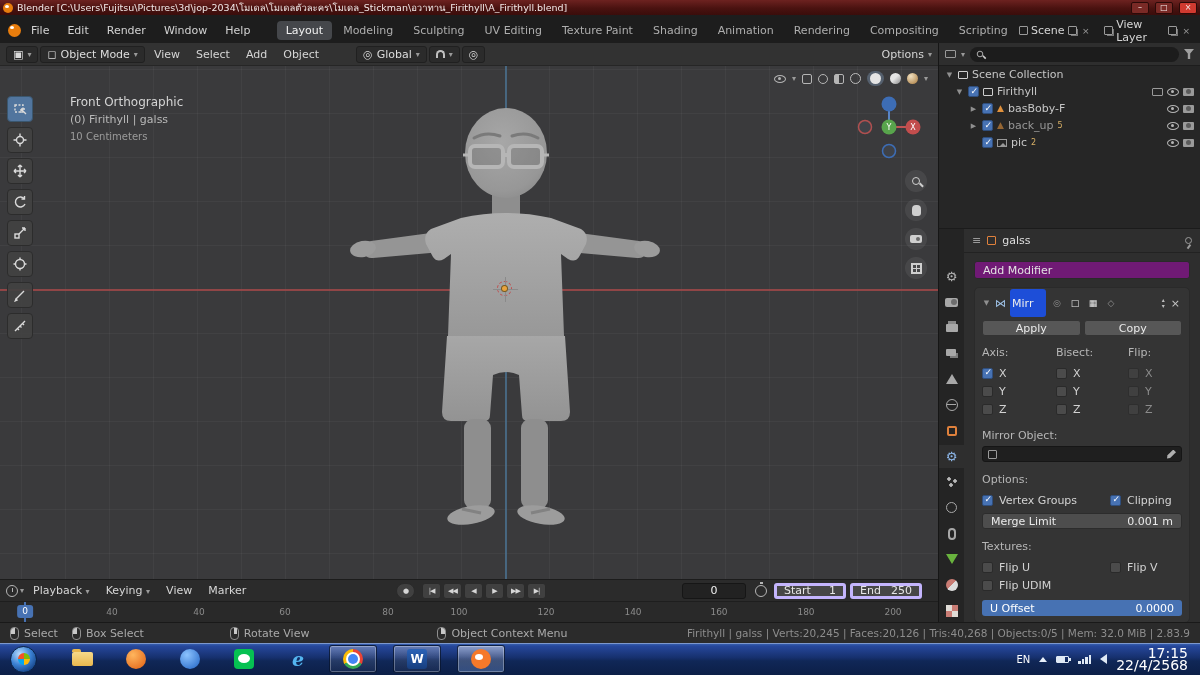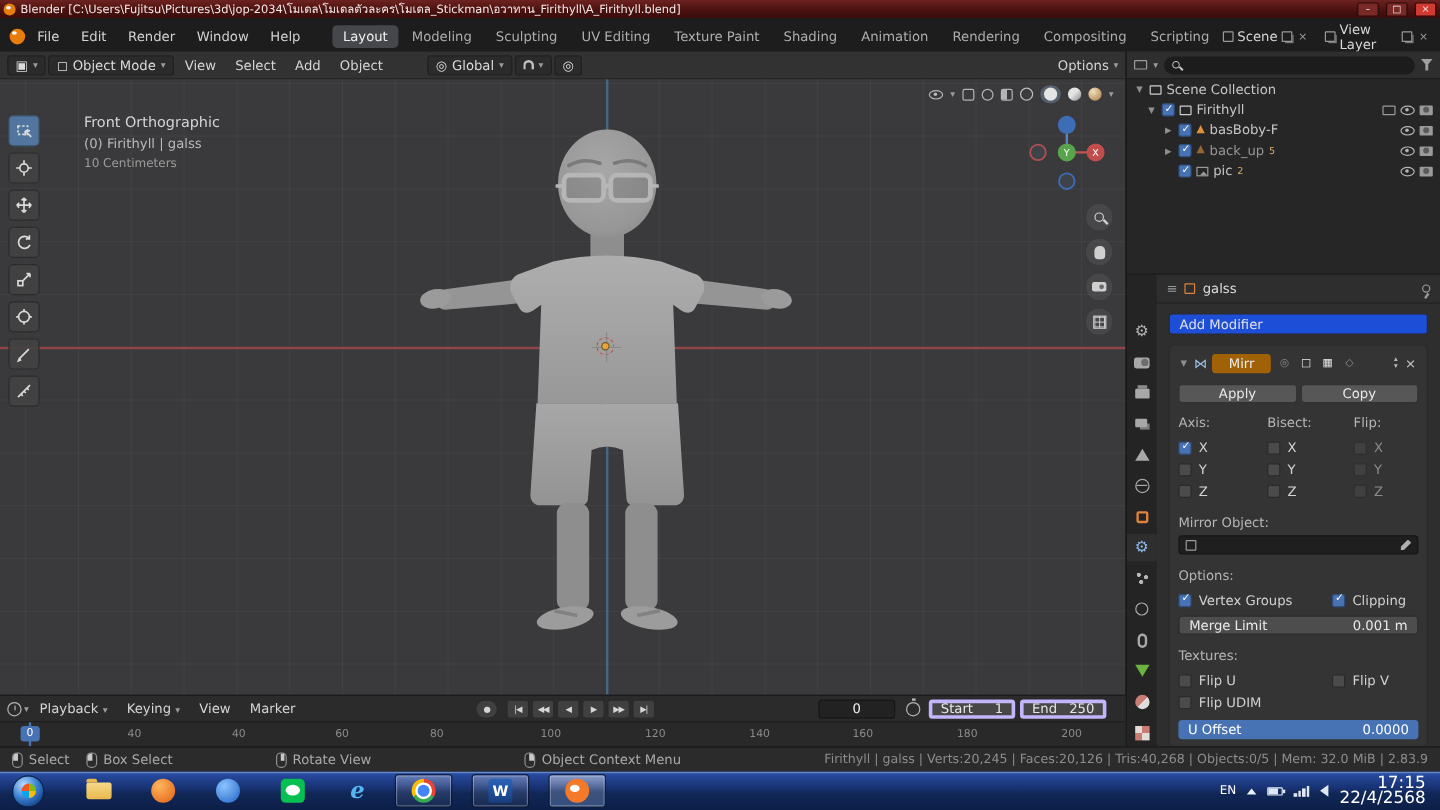--- a/index.html
+++ b/index.html
@@ -134,24 +134,24 @@
 .pi-constraint{width:8px;height:12px;border:2px solid #a8a8a8;border-radius:4px}
 .pi-data{width:0;height:0;border-left:6px solid transparent;border-right:6px solid transparent;border-top:10px solid #69b33e}
 .pi-material{width:12px;height:12px;border-radius:50%;background:linear-gradient(135deg,#c97c74 50%,#ddd 50%)}
 .pi-texture{width:12px;height:12px;background:conic-gradient(#c97c74 0 25%,#e0dcd6 0 50%,#c97c74 0 75%,#e0dcd6 0)}
 .p-head{position:absolute;left:25px;right:0;top:0;height:24px;background:#2e2e2e;border-bottom:1px solid #222;
 display:flex;align-items:center;gap:6px;padding:0 8px;color:#dedede}
 .objsq{width:9px;height:9px;border:1.8px solid #e0813c;border-radius:1px}
 .pin{width:7px;height:7px;border:1.5px solid #9a9a9a;border-radius:50%;position:relative;margin-left:auto}
 .pin::after{content:"";position:absolute;left:2px;top:6px;width:1.5px;height:5px;background:#9a9a9a;transform:rotate(35deg)}
 .p-body{position:absolute;left:25px;right:0;top:24px;bottom:0;padding:8px 10px;overflow:hidden}
-.addmod{height:18px;background:#1d4ed8;border:1px solid #2a2a2a;border-radius:3px;display:flex;align-items:center;padding:0 8px;color:#e2e2e2}
+.addmod{height:18px;background:#701a75;border:1px solid #2a2a2a;border-radius:3px;display:flex;align-items:center;padding:0 8px;color:#e2e2e2}
 .modpanel{margin-top:8px;background:#343434;border:1px solid #2a2a2a;border-radius:5px;padding:6px 7px}
 .modhead{display:flex;align-items:center;gap:4px;height:18px}
-.namebox{background:#a16207;border-radius:3px;height:16px;padding:0 14px;color:#ececec;display:flex;align-items:center;min-width:36px}
+.namebox{background:#1d4ed8;border-radius:3px;height:28px;padding:0 2px;color:#ececec;display:flex;align-items:center;min-width:36px}
 .mtog{width:14px;height:14px;border-radius:2px;display:flex;align-items:center;justify-content:center;font-size:9px;color:#8d8d8d}
 .mtog.on{color:#e6e6e6}
 .updown{display:flex;flex-direction:column;line-height:6px;font-size:6px;color:#bdbdbd;margin-left:auto}
 .btnrow{display:flex;gap:3px;margin-top:8px}
 .btn{flex:1;height:16px;background:#575757;border:1px solid #333;border-radius:3px;display:flex;align-items:center;justify-content:center;color:#eaeaea}
 .axgrid{display:grid;grid-template-columns:74px 72px 1fr;margin-top:10px;row-gap:0}
 .collbl{color:#b6b6b6;margin-bottom:5px}
 .cbx{display:flex;align-items:center;gap:6px;height:18px}
 .cb-lbl{color:#d2d2d2}
 .dimcol .cb-lbl{color:#8b8b8b}
@@ -688,21 +688,21 @@
     <div class="rangefield" style="left:850px;width:72px">
       <span>End</span>
       <span>250</span>
     </div>
   </div>
 
   <div class="tl-ruler">
     <span class="tick" style="left:112px">40</span>
     <span class="tick" style="left:199px">40</span>
     <span class="tick" style="left:285px">60</span>
-    <span class="tick" style="left:364px">80</span>
+    <span class="tick" style="left:388px">80</span>
     <span class="tick" style="left:459px">100</span>
     <span class="tick" style="left:546px">120</span>
     <span class="tick" style="left:633px">140</span>
     <span class="tick" style="left:719px">160</span>
     <span class="tick" style="left:806px">180</span>
     <span class="tick" style="left:893px">200</span>
     <div class="playhead-line"></div>
     <div class="playhead-badge">0</div>
   </div>
 

